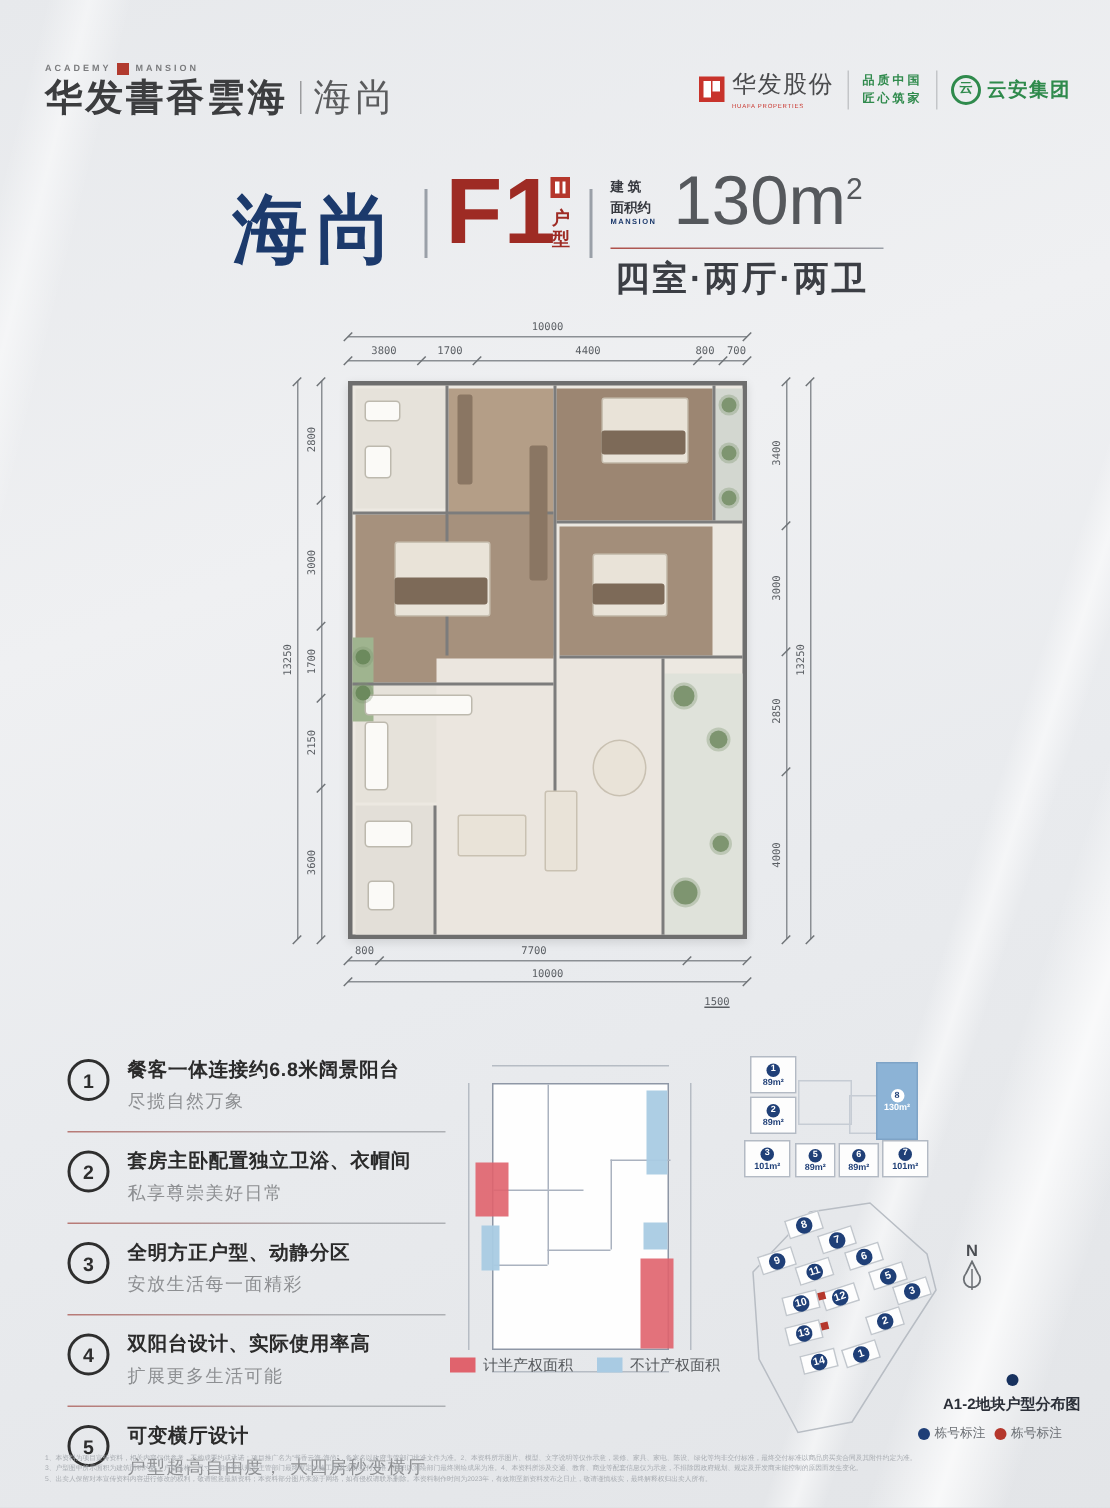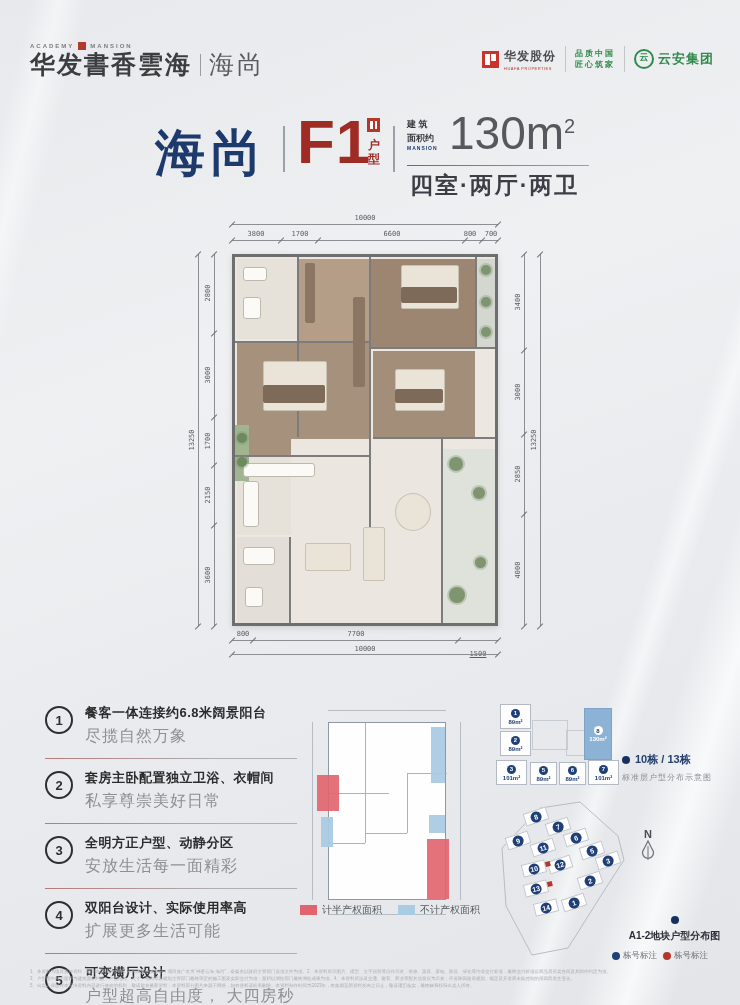--- a/index.html
+++ b/index.html
@@ -19,21 +19,21 @@
   #brand{left:30px;top:42px;}
   #brand .eyebrow{display:flex;align-items:center;gap:4px;font-size:6px;letter-spacing:2px;color:#7b7c7e;font-weight:bold;}
   #brand .seal-sm{width:8px;height:8px;background:#b13a2e;display:inline-block;}
   #brand .main{font-family:"DejaVu Serif","Liberation Serif",serif;font-size:25px;font-weight:800;color:#3c3d3f;letter-spacing:2px;line-height:1;margin-top:2px;display:flex;align-items:center;}
   #brand .divbar{width:1px;height:22px;background:#9b9c9e;margin:0 8px;}
   #brand .sub{font-weight:400;color:#5a5b5d;letter-spacing:3px;}
   #partners{right:26px;top:46px;display:flex;align-items:center;gap:9px;}
   .huafa-logo{width:17px;height:17px;background:#c8332b;position:relative;}
   .huafa-logo:before{content:"";position:absolute;left:3px;top:3px;width:5px;height:11px;background:#fff;}
   .huafa-logo:after{content:"";position:absolute;right:3px;top:3px;width:5px;height:7px;background:#fff;}
-  .huafa-txt .nm{font-size:12px;font-weight:700;color:#4a4b4d;letter-spacing:1px;}
+  .huafa-txt .nm{font-size:16px;font-weight:400;color:#4a4b4d;letter-spacing:1px;}
   .huafa-txt .en{font-size:4px;color:#c8332b;letter-spacing:.5px;margin-top:1px;}
   .vdiv{width:1px;height:26px;background:#c3c5c8;}
   .slogan{font-size:8px;color:#2f8a4c;letter-spacing:2px;line-height:1.4;font-weight:bold;}
   .yunan{display:flex;align-items:center;gap:4px;}
   .yunan-icon{width:16px;height:16px;border:2px solid #2f8a4c;border-radius:50%;color:#2f8a4c;font-size:9px;line-height:12px;text-align:center;font-weight:bold;}
   .yunan-nm{font-size:13px;font-weight:700;color:#2f8a4c;letter-spacing:1px;}
 
   
   #title{left:155px;top:112px;width:440px;height:95px;}
   .t-proj{position:absolute;left:0;top:8px;font-family:"DejaVu Serif","Liberation Serif",serif;font-size:50px;font-weight:800;color:#1c3a6c;letter-spacing:6px;}
@@ -66,21 +66,21 @@
   .furn{position:absolute;background:#e9e3d8;border:1px solid #c9c1b2;border-radius:2px;}
   .furn-dark{position:absolute;background:#7d6a58;border-radius:2px;}
   .plant{position:absolute;background:#7e9570;border-radius:50%;box-shadow:0 0 0 2px rgba(126,149,112,.35);}
   .fix{position:absolute;background:#fbfaf7;border:1px solid #bdb9ae;border-radius:3px;}
 
   
   #features{left:45px;top:698px;width:252px;}
   .feat{display:flex;gap:12px;align-items:flex-start;padding:6px 0 7px 0;}
   .feat-num{flex:0 0 auto;width:24px;height:24px;border:2px solid #2e2e2e;border-radius:50%;color:#2e2e2e;font-size:13px;font-weight:bold;display:flex;align-items:center;justify-content:center;margin-top:2px;}
   .feat-title{font-size:13px;font-weight:800;color:#2b2b2b;letter-spacing:.5px;}
-  .feat-desc{font-size:16px;color:#8d8f92;margin-top:4px;letter-spacing:1px;}
+  .feat-desc{font-size:12px;color:#8d8f92;margin-top:4px;letter-spacing:1px;}
   .feat-sep{height:1px;background:linear-gradient(90deg,#a8544e,#9a9da1 70%);opacity:.75;margin:4px 0;}
 
   
   #miniplan{left:302px;top:706px;width:172px;height:225px;}
   .mini-outline{position:absolute;left:26px;top:16px;width:118px;height:178px;background:#fefefe;border:1px solid #8e97a6;box-sizing:border-box;}
   .mini-wall{position:absolute;background:#aab2bf;}
   .mini-red{position:absolute;background:#e0636d;opacity:.9;}
   .mini-blue{position:absolute;background:#a9cbe3;opacity:.95;}
   .mini-dim{position:absolute;border-color:#b6bcc4 !important;}
   #mini-legend{left:300px;top:903px;width:190px;display:flex;gap:16px;align-items:center;}
@@ -189,21 +189,21 @@
   <div>
     <div class="dimline-h abs" style="left:232px;top:240px;width:266px;"></div>
     <div class="tick" style="left:228px;top:240px;"></div>
     <div class="tick" style="left:277px;top:240px;"></div>
     <div class="tick" style="left:314px;top:240px;"></div>
     <div class="tick" style="left:461px;top:240px;"></div>
     <div class="tick" style="left:478px;top:240px;"></div>
     <div class="tick" style="left:494px;top:240px;"></div>
     <div class="dlab" style="left:256px;top:230px;">3800</div>
     <div class="dlab" style="left:300px;top:230px;">1700</div>
-    <div class="dlab" style="left:392px;top:230px;">6600</div>
+    <div class="dlab" style="left:392px;top:230px;">4400</div>
     <div class="dlab" style="left:470px;top:230px;">800</div>
     <div class="dlab" style="left:491px;top:230px;">700</div>
   </div>
 
   <div>
     <div class="dimline-v abs" style="left:198px;top:254px;height:372px;"></div>
     <div class="tick" style="left:194px;top:254px;"></div>
       <div class="tick" style="left:194px;top:626px;"></div>
     <div class="dlab-v" style="left:192px;top:440px;">13250</div>
   </div>
@@ -242,21 +242,21 @@
   </div>
 
   <div>
     <div class="dimline-h abs" style="left:232px;top:640px;width:266px;"></div>
     <div class="tick" style="left:228px;top:640px;"></div>
     <div class="tick" style="left:249px;top:640px;"></div>
     <div class="tick" style="left:454px;top:640px;"></div>
     <div class="tick" style="left:494px;top:640px;"></div>
     <div class="dlab" style="left:243px;top:630px;">800</div>
     <div class="dlab" style="left:356px;top:630px;">7700</div>
-    <div class="dlab" style="left:478px;top:650px;text-decoration:underline;">1500</div>
+    <div class="dlab" style="left:478px;top:664px;text-decoration:underline;">1500</div>
   </div>
   <div>
     <div class="dimline-h abs" style="left:232px;top:654px;width:266px;"></div>
     <div class="tick" style="left:228px;top:654px;"></div>
       <div class="tick" style="left:494px;top:654px;"></div>
     <div class="dlab" style="left:365px;top:645px;">10000</div>
   </div>
 
   <div class="abs" id="plan">
 
@@ -413,27 +413,20 @@
     </div>
     <div class="unit" style="left:67px;top:64px;width:27px;height:23px;">
       <span class="u-badge">6</span>
       <span class="u-area">89m²</span>
     </div>
     <div class="unit" style="left:96px;top:62px;width:31px;height:25px;">
       <span class="u-badge">7</span>
       <span class="u-area">101m²</span>
     </div>
   </div>
-  <div class="abs" id="plate-cap">
-    <div class="pc-row">
-      <span class="pc-dot"></span>
-      <span class="pc-title">10栋 / 13栋</span>
-    </div>
-    <div class="pc-sub">标准层户型分布示意图</div>
-  </div>
 
   <div class="abs" id="siteplan">
     <svg width="175" height="170" style="position:absolute;left:0;top:0;">
       <polygon points="56,10 96,4 134,38 140,62 118,96 84,150 48,157 22,108 18,50" fill="none" stroke="#b8bdc4" stroke-width="1"></polygon>
     </svg>
     <div class="bld" style="left:40px;top:12px;transform:rotate(-18deg);">
         <span class="b-badge">8</span>
       </div>
     <div class="bld" style="left:62px;top:22px;transform:rotate(-18deg);">
         <span class="b-badge">7</span>

